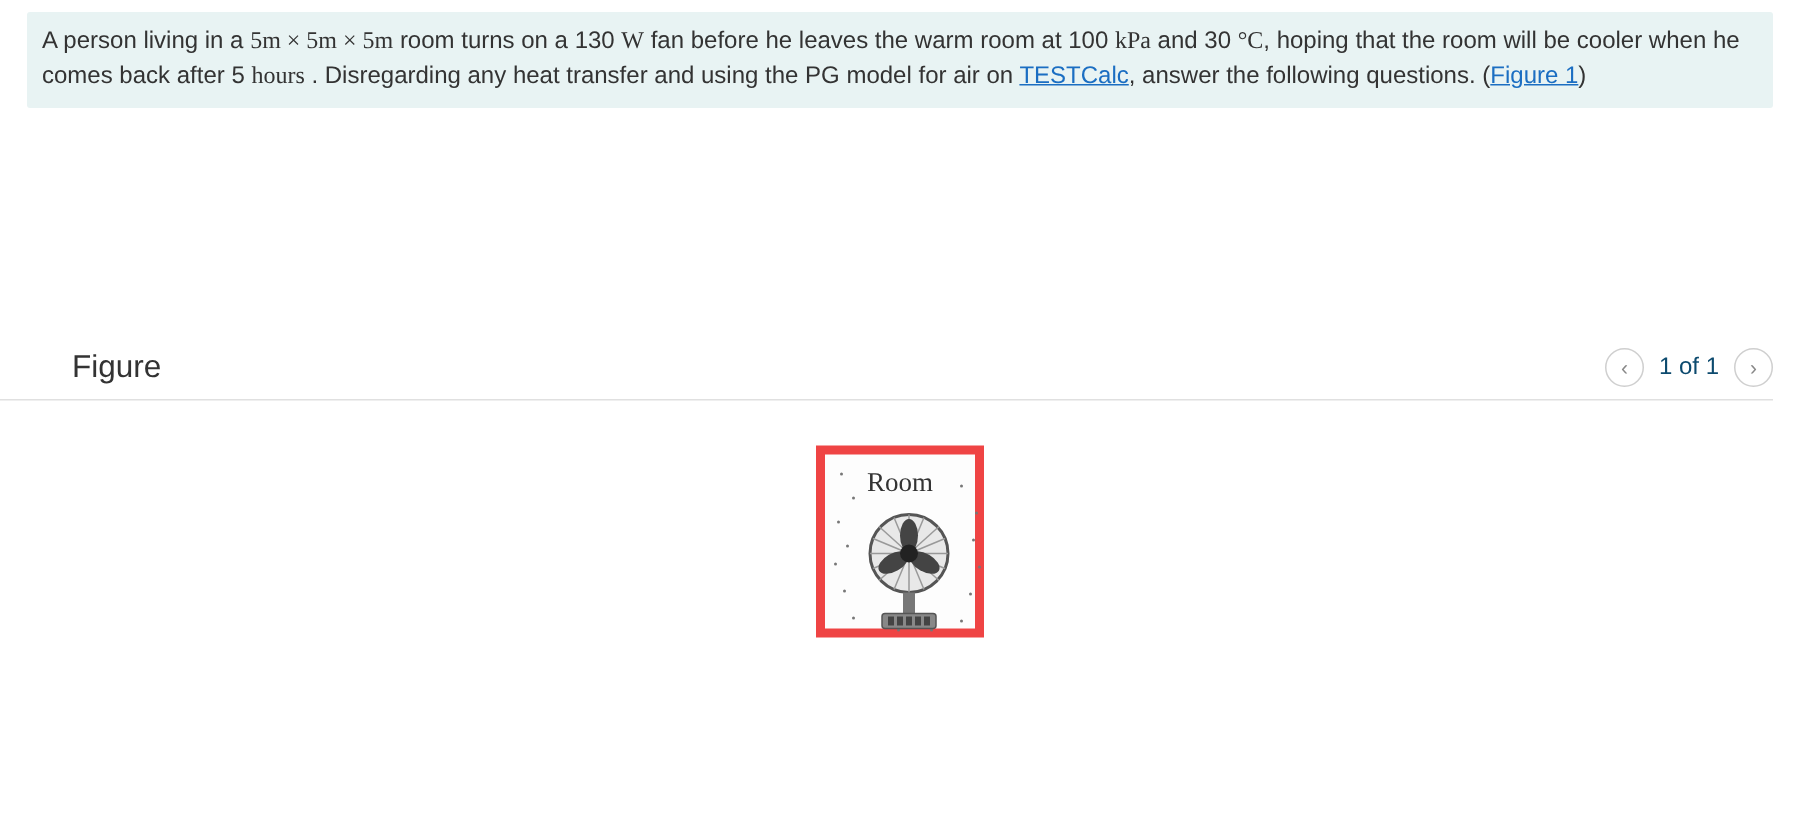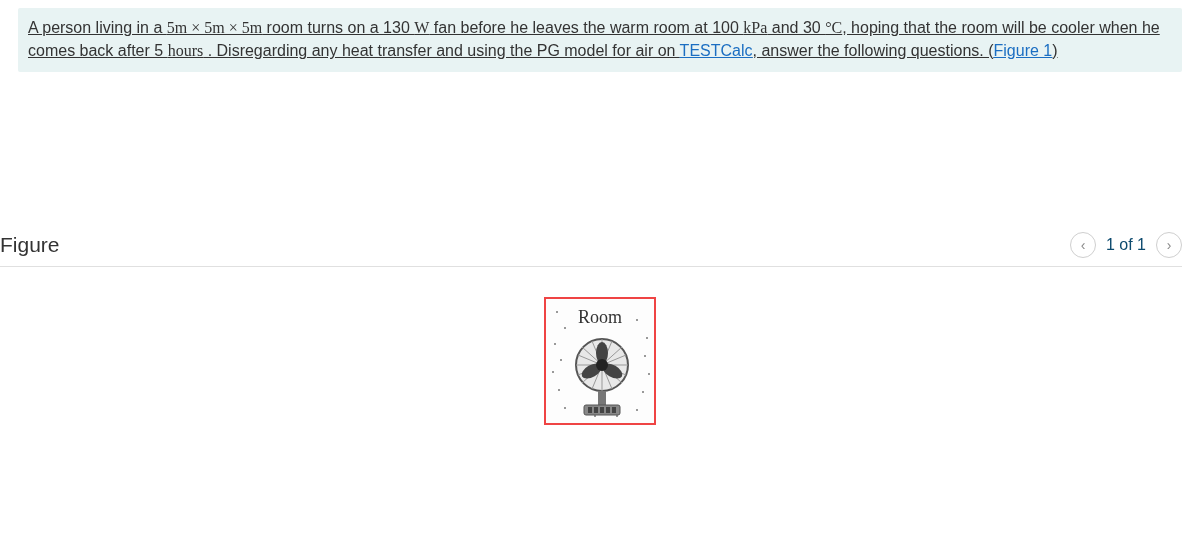--- a/index.html
+++ b/index.html
@@ -15,21 +15,20 @@
       height: 543px;
       background: #fff;
     }
     .problem-box {
       margin: 8px 18px 0 18px;
       padding: 8px 6px 10px 10px;
       background: #e8f3f3;
       border-radius: 2px;
       line-height: 1.45;
       color: #333;
-      text-decoration: underline;
     }
     .math {
       font-family: "Times New Roman", Times, serif;
     }
     .unit {
       font-family: "Times New Roman", Times, serif;
     }
     .link {
       color: #1b6ec2;
       text-decoration: underline;
@@ -40,20 +39,21 @@
       align-items: center;
       justify-content: space-between;
       margin: 160px 18px 0 0;
       padding-bottom: 8px;
       border-bottom: 1px solid #e0e0e0;
     }
     .figure-title {
       font-size: 21px;
       color: #333;
       font-weight: 500;
+      padding-left: 48px;
     }
     .pager {
       display: flex;
       align-items: center;
       gap: 10px;
     }
     .pager-btn {
       width: 26px;
       height: 26px;
       border-radius: 50%;
@@ -71,21 +71,21 @@
       color: #0c4a6e;
     }
     .figure-area {
       display: flex;
       justify-content: center;
       margin-top: 30px;
     }
     .room-box {
       width: 112px;
       height: 128px;
-      border: 2px solid #ef4444;
+      border: 6px solid #ef4444;
       position: relative;
       background: #fdfdfd;
     }
     .dot {
       position: absolute;
       width: 2px;
       height: 2px;
       background: #777;
       border-radius: 50%;
     }

